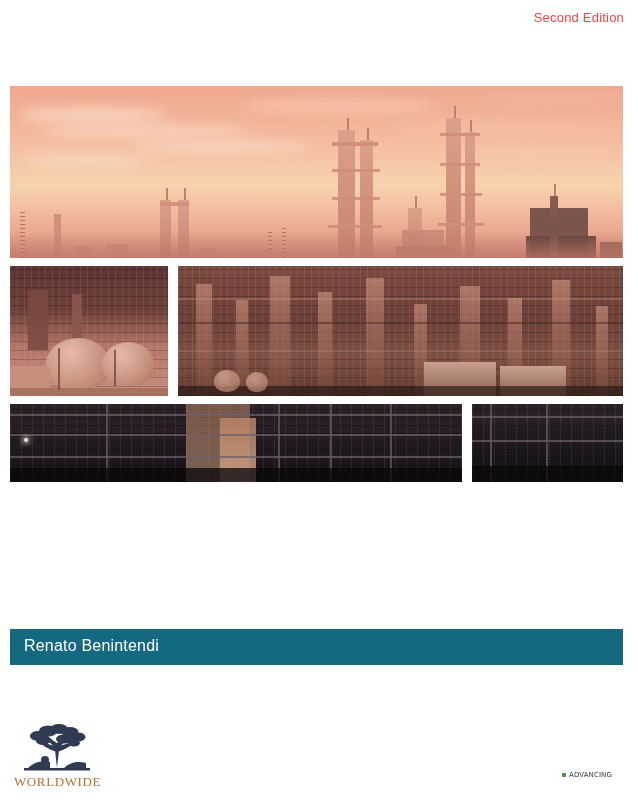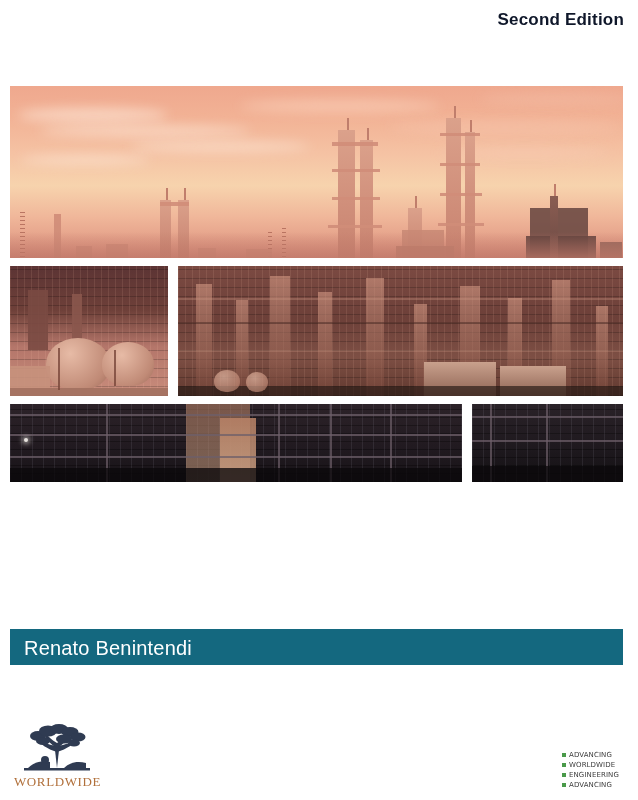--- a/index.html
+++ b/index.html
@@ -22,24 +22,24 @@
     width: 638px;
     height: 800px;
     background: #ffffff;
   }
 
   
   .edition {
     position: absolute;
     right: 14px;
     top: 10px;
-    font-size: 17px;
-    font-weight: bold;
+    font-size: 13px;
+    font-weight: normal;
     letter-spacing: 0.2px;
-    color: #0f172a;
+    color: #ef4444;
     font-family: "Liberation Sans", sans-serif;
   }
 
   
   .collage {
     position: absolute;
     left: 10px;
     top: 86px;
     width: 613px;
     height: 396px;
@@ -221,21 +221,21 @@
     left: 10px;
     top: 629px;
     width: 613px;
     height: 36px;
     background: #14687f;
   }
   .author-name {
     position: absolute;
     left: 14px;
     top: 8px;
-    font-size: 20px;
+    font-size: 16px;
     color: #ffffff;
     letter-spacing: 0.2px;
     font-family: "Liberation Sans", sans-serif;
   }
 
   
   .elsevier {
     position: absolute;
     left: 14px;
     top: 722px;
@@ -289,20 +289,21 @@
     position: absolute;
     left: 119px;
     top: 4px;
     width: 68px;
   }
   .tagline-row {
     display: flex;
     align-items: center;
     height: 9px;
     margin-bottom: 1px;
+    margin-top: 20px;
   }
   .tag-bullet {
     width: 4px;
     height: 4px;
     background: #4a9a4a;
     margin-right: 3px;
     flex: 0 0 auto;
   }
   .tag-text {
     font-family: "DejaVu Sans", sans-serif;

